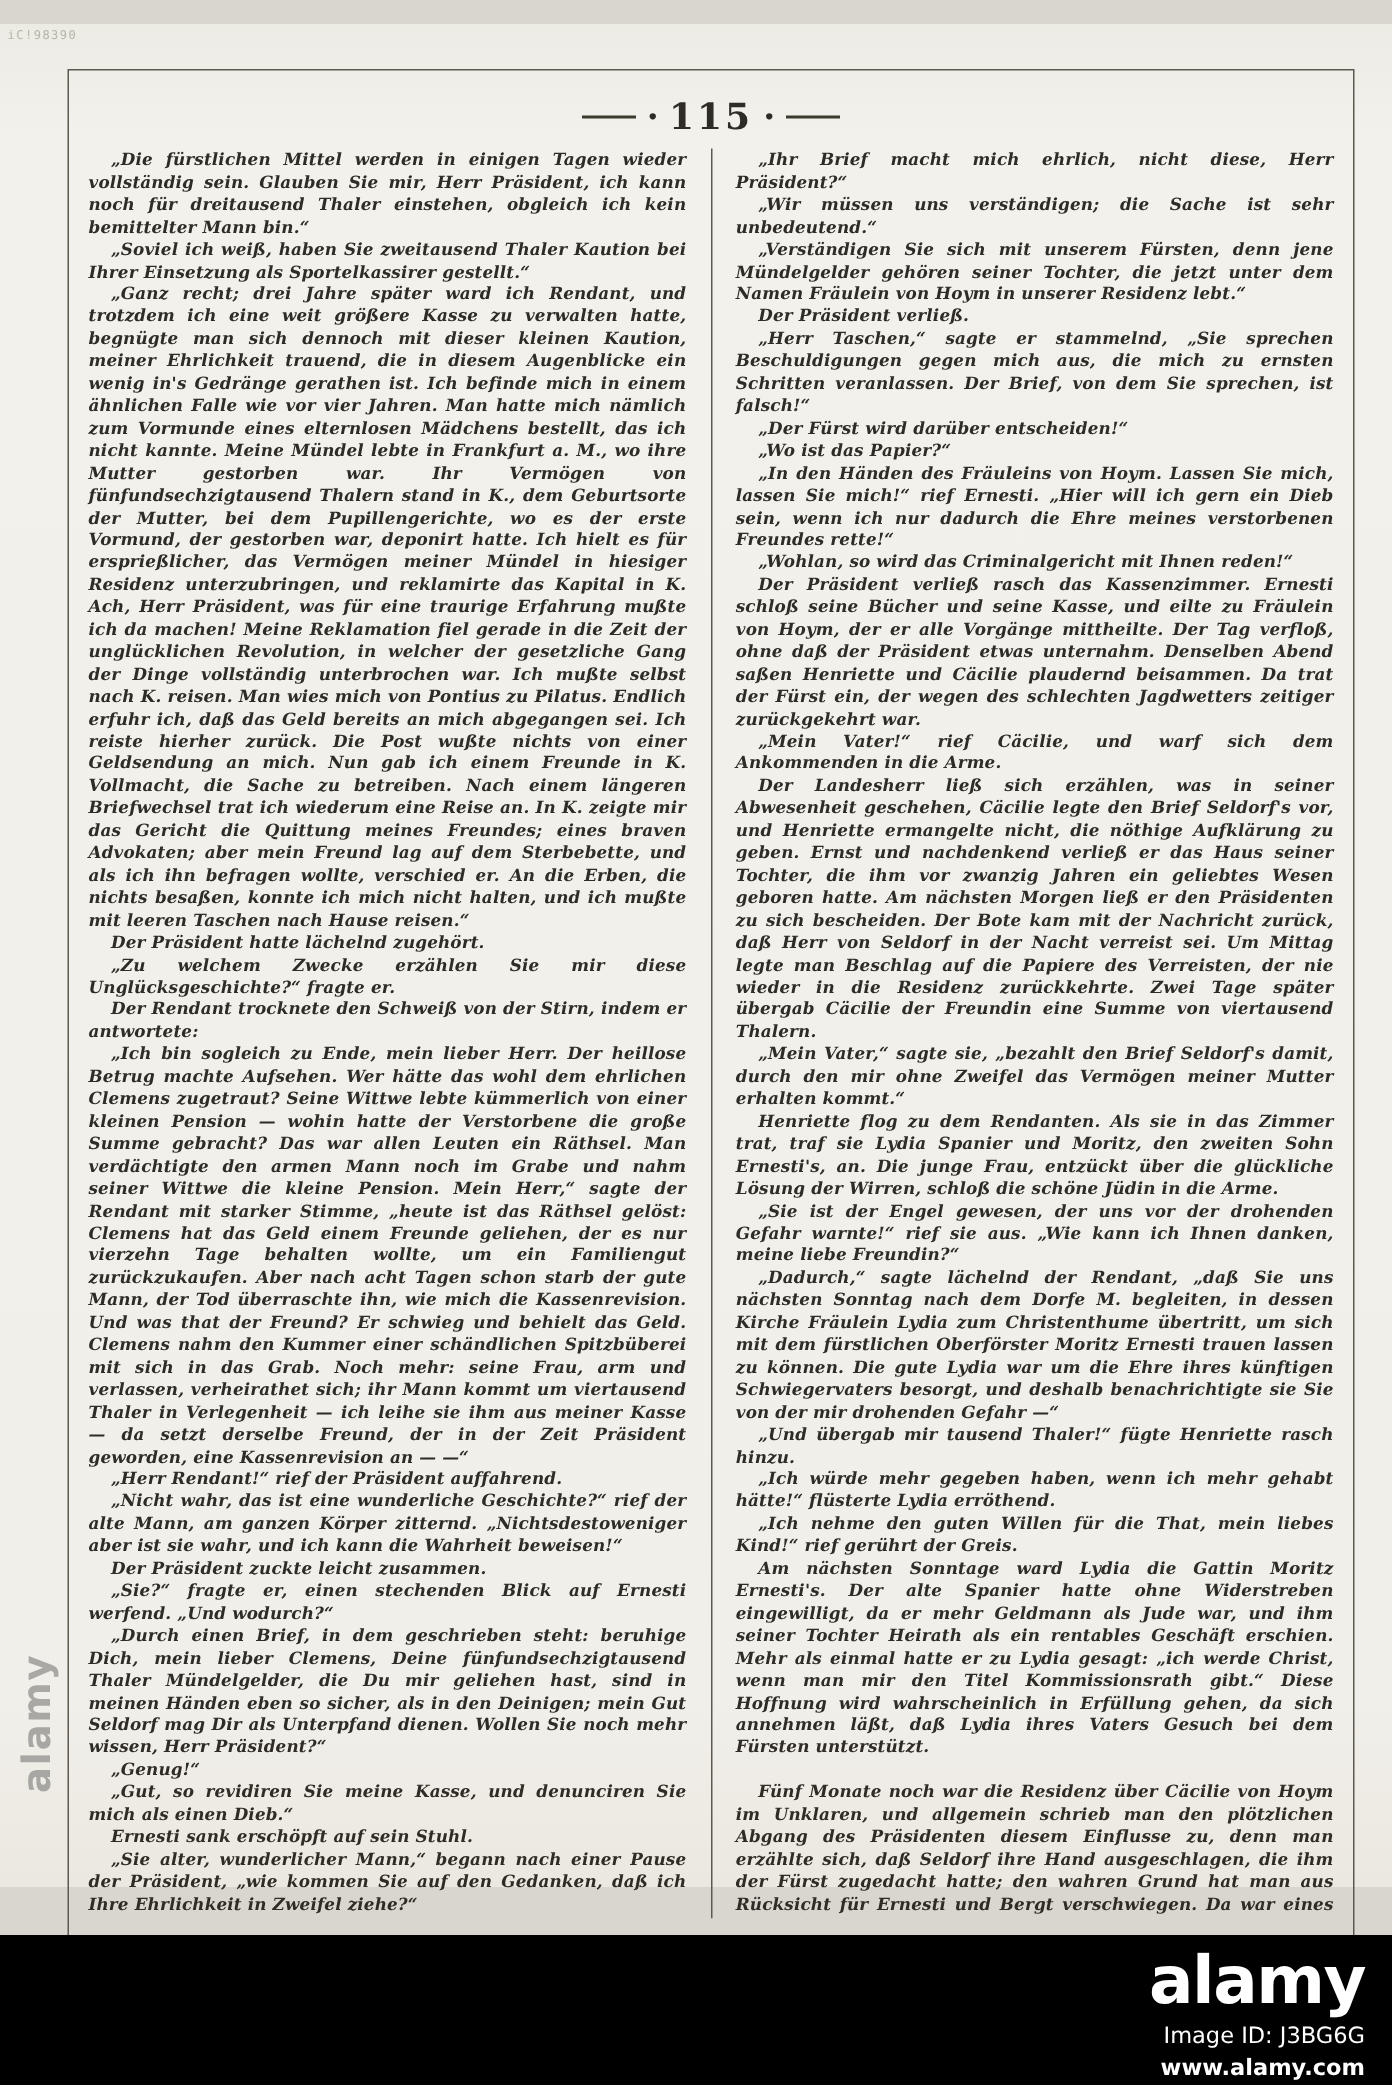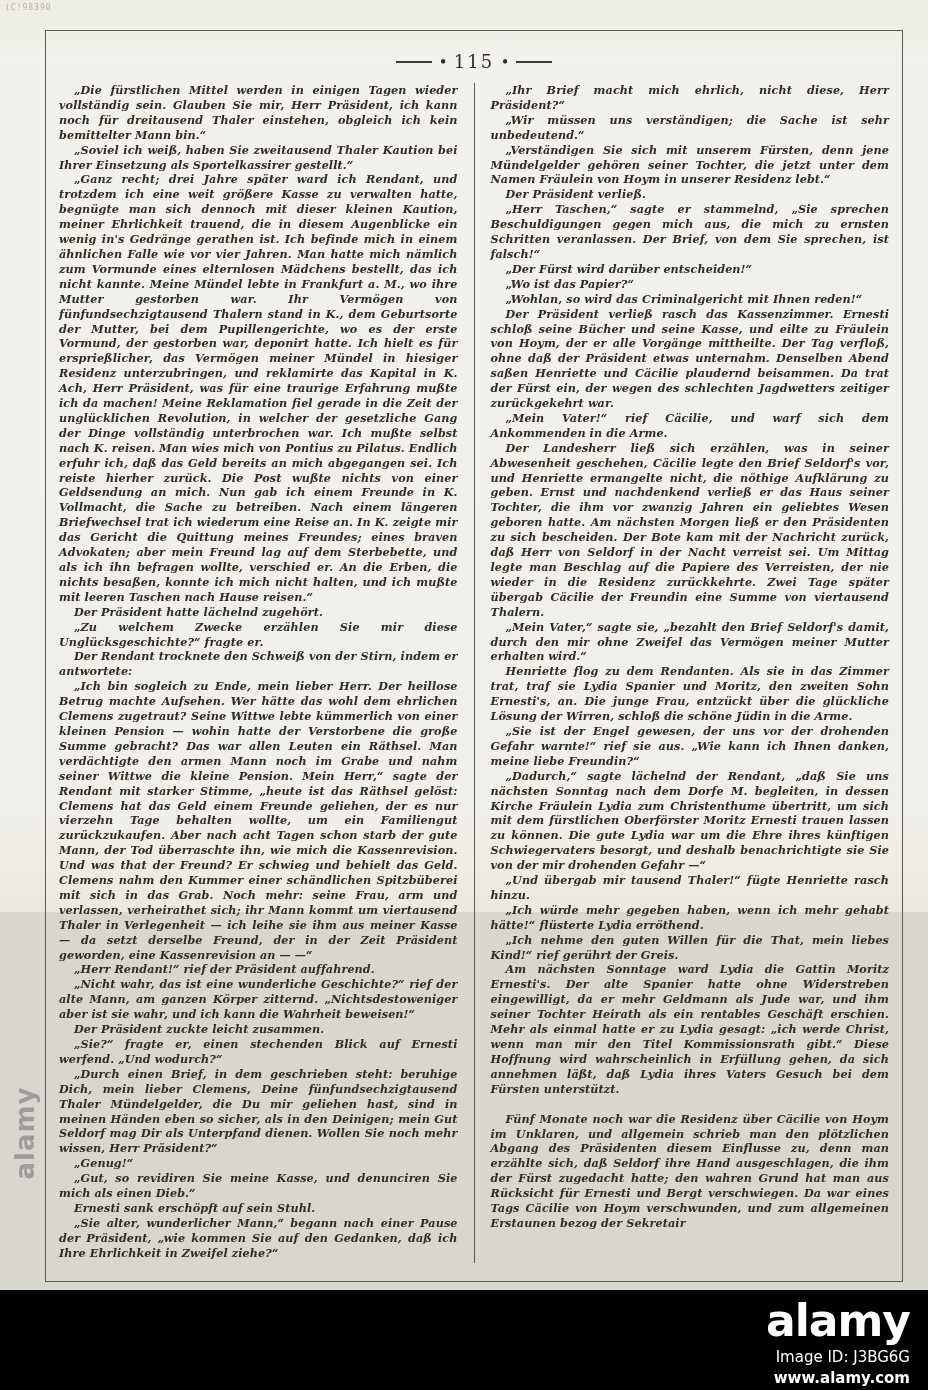--- a/index.html
+++ b/index.html
@@ -3,21 +3,21 @@
 <meta charset="utf-8">
 <style>
   html,body{margin:0;padding:0;}
   body{
     width:928px;height:1390px;position:relative;
     background:#d8d6cf;
     font-family:"DejaVu Serif", serif;
     overflow:hidden;
   }
   .scan{
-    position:absolute;top:0;left:0;width:928px;height:912px;
+    position:absolute;top:16px;left:0;width:928px;height:1242px;
     background:linear-gradient(180deg,#ecebe4 0%,#f3f1eb 6%,#f1efe9 90%,#eae8e0 100%);
   }
   .corner-code{
     position:absolute;top:3px;left:5px;
     font:8px "DejaVu Sans Mono", monospace;
     color:#b6b4aa;letter-spacing:1px;
   }
   .frame{
     position:absolute;left:45px;top:30px;width:858px;height:1252px;
     border:1px solid #5d594f;
@@ -25,21 +25,21 @@
     background:transparent;
   }
   .page-header{
     margin-top:22px;
     display:flex;justify-content:center;align-items:center;gap:7px;
     color:#2e2c25;
   }
   .page-header .rule{width:36px;height:2px;background:#3c392f;}
   .page-header .dot{font-size:12px;line-height:10px;font-weight:bold;}
   .page-header .num{
-    font-size:18px;font-weight:normal;letter-spacing:2px;line-height:18px;
+    font-size:24px;font-weight:bold;letter-spacing:2px;line-height:18px;
   }
   .columns{
     display:flex;
     padding:12px 13px 0 13px;
     height:1180px;
     overflow:hidden;
   }
   .col{
     width:399px;
     text-align:justify;
@@ -113,25 +113,26 @@
       <div class="divider"></div>
 
       <div class="col">
         <p>„Ihr Brief macht mich ehrlich, nicht diese, Herr Präsident?“</p>
         <p>„Wir müssen uns verständigen; die Sache ist sehr unbedeutend.“</p>
         <p>„Verständigen Sie sich mit unserem Fürsten, denn jene Mündelgelder gehören seiner Tochter, die jetzt unter dem Namen Fräulein von Hoym in unserer Residenz lebt.“</p>
         <p>Der Präsident verließ.</p>
         <p>„Herr Taschen,“ sagte er stammelnd, „Sie sprechen Beschuldigungen gegen mich aus, die mich zu ernsten Schritten veranlassen. Der Brief, von dem Sie sprechen, ist falsch!“</p>
         <p>„Der Fürst wird darüber entscheiden!“</p>
         <p>„Wo ist das Papier?“</p>
+        <p>„In den Händen des Fräuleins von Hoym. Lassen Sie mich, lassen Sie mich!“ rief Ernesti. „Hier will ich gern ein Dieb sein, wenn ich nur dadurch die Ehre meines verstorbenen Freundes rette!“</p>
         <p>„Wohlan, so wird das Criminalgericht mit Ihnen reden!“</p>
         <p>Der Präsident verließ rasch das Kassenzimmer. Ernesti schloß seine Bücher und seine Kasse, und eilte zu Fräulein von Hoym, der er alle Vorgänge mittheilte. Der Tag verfloß, ohne daß der Präsident etwas unternahm. Denselben Abend saßen Henriette und Cäcilie plaudernd beisammen. Da trat der Fürst ein, der wegen des schlechten Jagdwetters zeitiger zurückgekehrt war.</p>
         <p>„Mein Vater!“ rief Cäcilie, und warf sich dem Ankommenden in die Arme.</p>
         <p>Der Landesherr ließ sich erzählen, was in seiner Abwesenheit geschehen, Cäcilie legte den Brief Seldorf's vor, und Henriette ermangelte nicht, die nöthige Aufklärung zu geben. Ernst und nachdenkend verließ er das Haus seiner Tochter, die ihm vor zwanzig Jahren ein geliebtes Wesen geboren hatte. Am nächsten Morgen ließ er den Präsidenten zu sich bescheiden. Der Bote kam mit der Nachricht zurück, daß Herr von Seldorf in der Nacht verreist sei. Um Mittag legte man Beschlag auf die Papiere des Verreisten, der nie wieder in die Residenz zurückkehrte. Zwei Tage später übergab Cäcilie der Freundin eine Summe von viertausend Thalern.</p>
-        <p>„Mein Vater,“ sagte sie, „bezahlt den Brief Seldorf's damit, durch den mir ohne Zweifel das Vermögen meiner Mutter erhalten wird.“</p>
+        <p>„Mein Vater,“ sagte sie, „bezahlt den Brief Seldorf's damit, durch den mir ohne Zweifel das Vermögen meiner Mutter erhalten kommt.“</p>
         <p>Henriette flog zu dem Rendanten. Als sie in das Zimmer trat, traf sie Lydia Spanier und Moritz, den zweiten Sohn Ernesti's, an. Die junge Frau, entzückt über die glückliche Lösung der Wirren, schloß die schöne Jüdin in die Arme.</p>
         <p>„Sie ist der Engel gewesen, der uns vor der drohenden Gefahr warnte!“ rief sie aus. „Wie kann ich Ihnen danken, meine liebe Freundin?“</p>
         <p>„Dadurch,“ sagte lächelnd der Rendant, „daß Sie uns nächsten Sonntag nach dem Dorfe M. begleiten, in dessen Kirche Fräulein Lydia zum Christenthume übertritt, um sich mit dem fürstlichen Oberförster Moritz Ernesti trauen lassen zu können. Die gute Lydia war um die Ehre ihres künftigen Schwiegervaters besorgt, und deshalb benachrichtigte sie Sie von der mir drohenden Gefahr —“</p>
         <p>„Und übergab mir tausend Thaler!“ fügte Henriette rasch hinzu.</p>
         <p>„Ich würde mehr gegeben haben, wenn ich mehr gehabt hätte!“ flüsterte Lydia erröthend.</p>
         <p>„Ich nehme den guten Willen für die That, mein liebes Kind!“ rief gerührt der Greis.</p>
         <p>Am nächsten Sonntage ward Lydia die Gattin Moritz Ernesti's. Der alte Spanier hatte ohne Widerstreben eingewilligt, da er mehr Geldmann als Jude war, und ihm seiner Tochter Heirath als ein rentables Geschäft erschien. Mehr als einmal hatte er zu Lydia gesagt: „ich werde Christ, wenn man mir den Titel Kommissionsrath gibt.“ Diese Hoffnung wird wahrscheinlich in Erfüllung gehen, da sich annehmen läßt, daß Lydia ihres Vaters Gesuch bei dem Fürsten unterstützt.</p>
         <p class="gap">Fünf Monate noch war die Residenz über Cäcilie von Hoym im Unklaren, und allgemein schrieb man den plötzlichen Abgang des Präsidenten diesem Einflusse zu, denn man erzählte sich, daß Seldorf ihre Hand ausgeschlagen, die ihm der Fürst zugedacht hatte; den wahren Grund hat man aus Rücksicht für Ernesti und Bergt verschwiegen. Da war eines Tags Cäcilie von Hoym verschwunden, und zum allgemeinen Erstaunen bezog der Sekretair</p>
       </div>
     </div>

